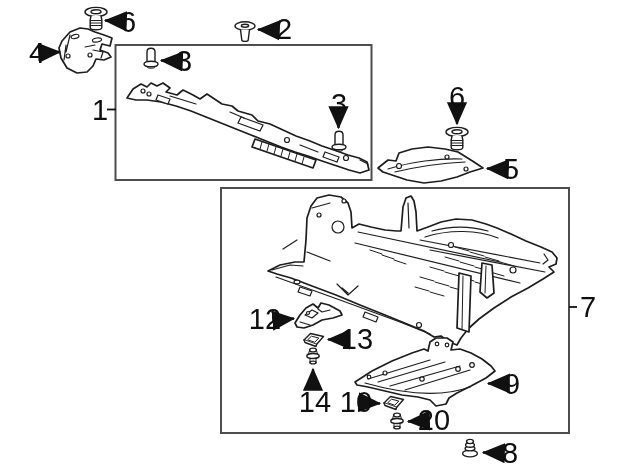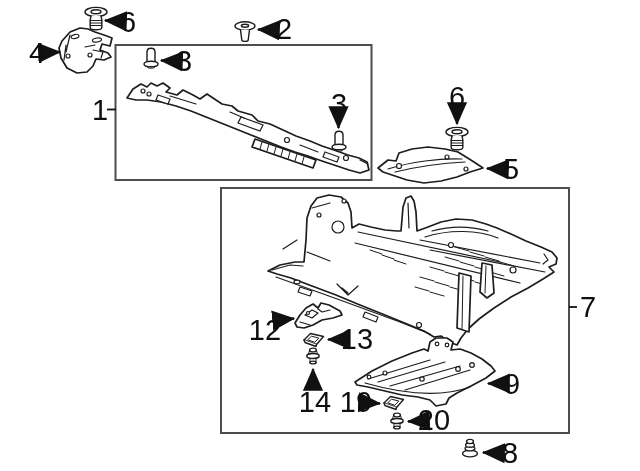--- a/index.html
+++ b/index.html
@@ -194,21 +194,21 @@
 
   <div class="callout" style="left:128px;top:22px">6</div>
   <div class="callout" style="left:284px;top:29px">2</div>
   <div class="callout" style="left:37px;top:53px">4</div>
   <div class="callout" style="left:184px;top:61px">3</div>
   <div class="callout" style="left:100px;top:110px">1</div>
   <div class="callout" style="left:339px;top:104px">3</div>
   <div class="callout" style="left:457px;top:97px">6</div>
   <div class="callout" style="left:511px;top:169px">5</div>
   <div class="callout" style="left:588px;top:307px">7</div>
-  <div class="callout" style="left:265px;top:330px">12</div>
+  <div class="callout" style="left:265px;top:319px">12</div>
   <div class="callout" style="left:357px;top:339px">13</div>
   <div class="callout" style="left:315px;top:402px">14</div>
-  <div class="callout" style="left:356px;top:402px">19</div>
+  <div class="callout" style="left:356px;top:402px">10</div>
   <div class="callout" style="left:434px;top:420px">20</div>
   <div class="callout" style="left:512px;top:384px">9</div>
   <div class="callout" style="left:510px;top:453px">8</div>
 
 </div>
 
 </body></html>

